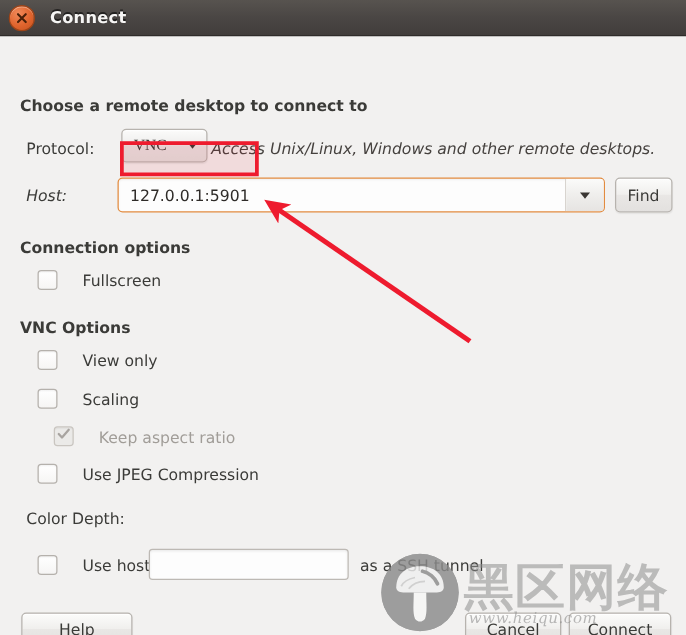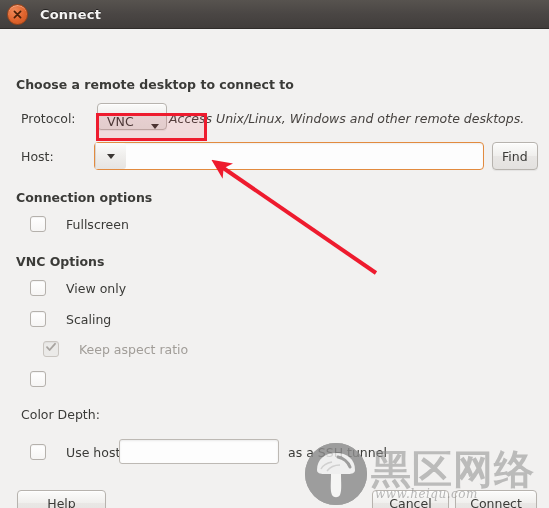--- a/index.html
+++ b/index.html
@@ -73,28 +73,29 @@
   }
 
   .lbl {
     font-size: 12.5px;
     color: #3b3b38;
   }
 
   
   .combo {
     display: inline-flex;
-    align-items: flex-end;
+    align-items: center;
     height: 27px;
     background: linear-gradient(to bottom, #fbfbfa 0%, #eeedec 48%, #e7e5e3 50%, #e2e0de 100%);
     border: 1px solid #b7b3ae;
     border-radius: 4px;
     box-shadow: 0 1px 0 rgba(255,255,255,.75) inset, 0 1px 1px rgba(0,0,0,.06);
     cursor: pointer;
     box-sizing: border-box;
+    font-family: Liberation Serif, serif;
   }
   .combo .combo-label {
     display: flex;
     align-items: center;
     padding: 0 9px;
     font-size: 12.5px;
     color: #3b3b38;
     white-space: nowrap;
   }
   .combo .combo-sep {
@@ -297,23 +298,24 @@
     <div class="combo" style="position:absolute; left:97px; top:74px;">
       <div class="combo-label">VNC</div>
       <div class="combo-sep"></div>
       <div class="combo-arrow">
         <span class="tri-down"></span>
       </div>
     </div>
 
     <div class="lbl" style="position:absolute; left:169px; top:82px; font-style:italic; color:#46423f;">Access Unix/Linux, Windows and other remote desktops.</div>
 
-    <div class="lbl" style="position:absolute; left:21px; top:120px;">Host:</div>
+    <div class="lbl" style="position:absolute; left:21px; top:120px;font-style:italic;">Host:</div>
 
     <div class="host-combo">
+      <div class="host-text" placeholder="">127.0.0.1:5901</div>
       <div class="host-arrow">
         <span class="tri-down"></span>
       </div>
     </div>
 
     <div class="btn" style="position:absolute; left:492px; top:113px; height:28px; padding:0 9px;">Find</div>
 
     <div class="section-head" style="left:16px; top:161px;">Connection options</div>
 
     <div class="check-row" style="left:30px; top:187px;">
@@ -337,20 +339,21 @@
       <span class="cbox disabled">
         <svg class="tick" viewBox="0 0 12 12" aria-hidden="true">
           <path d="M2 6.2 L4.6 9 L10 2.8" fill="none" stroke="#a8a4a0" stroke-width="1.8" stroke-linecap="round" stroke-linejoin="round"></path>
         </svg>
       </span>
       <span class="check-label disabled">Keep aspect ratio</span>
     </div>
 
     <div class="check-row" style="left:30px; top:342px;">
       <span class="cbox"></span>
+      <span class="check-label">Use JPEG Compression</span>
     </div>
 
     <div class="lbl" style="position:absolute; left:21px; top:378px;">Color Depth:</div>
 
 
     <div class="check-row" style="left:30px; top:415px;">
       <span class="cbox"></span>
       <span class="check-label">Use host</span>
     </div>
 

